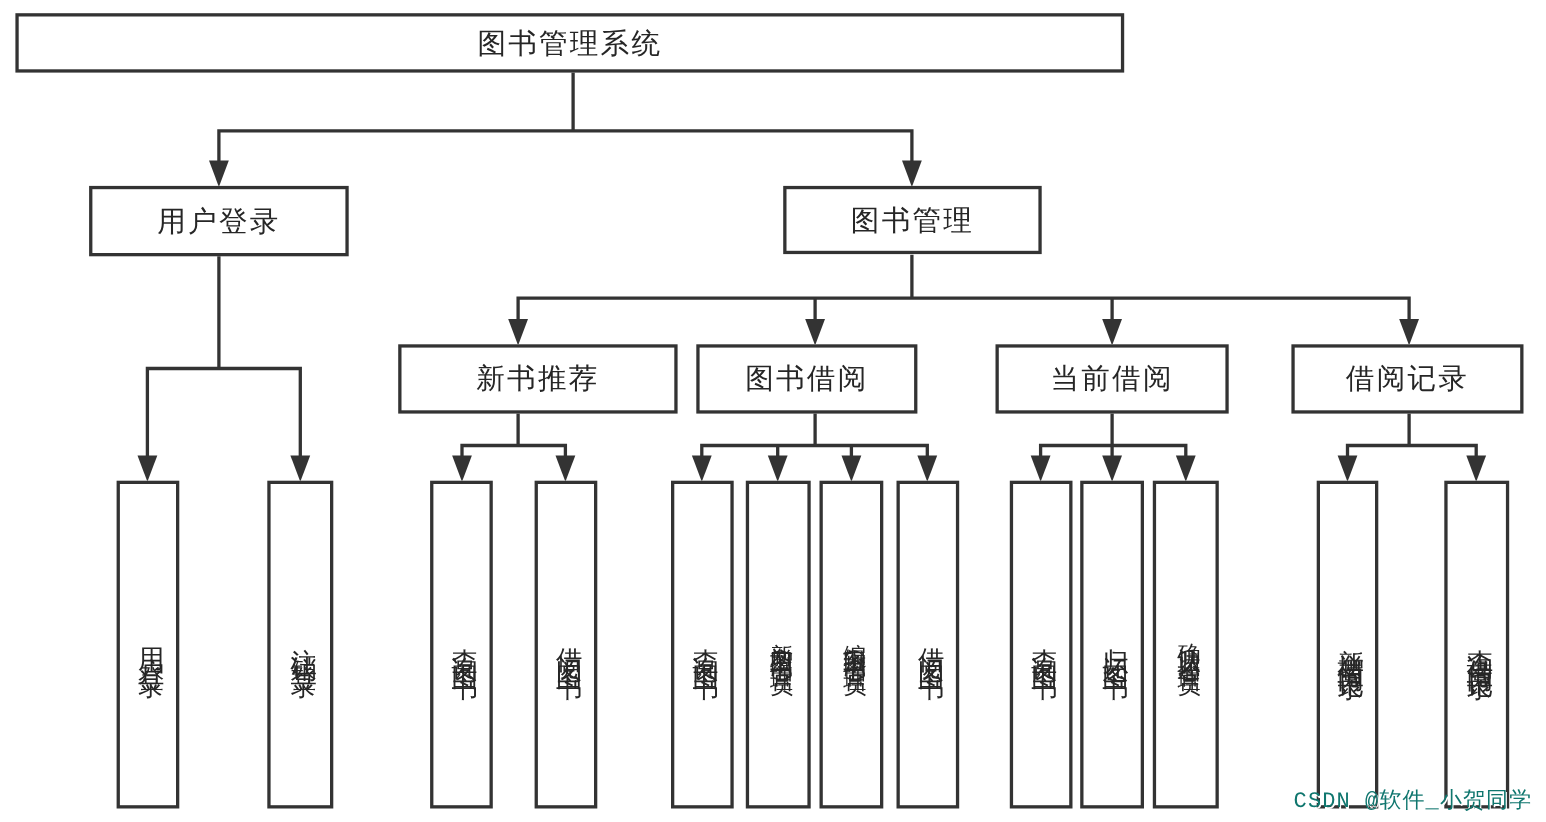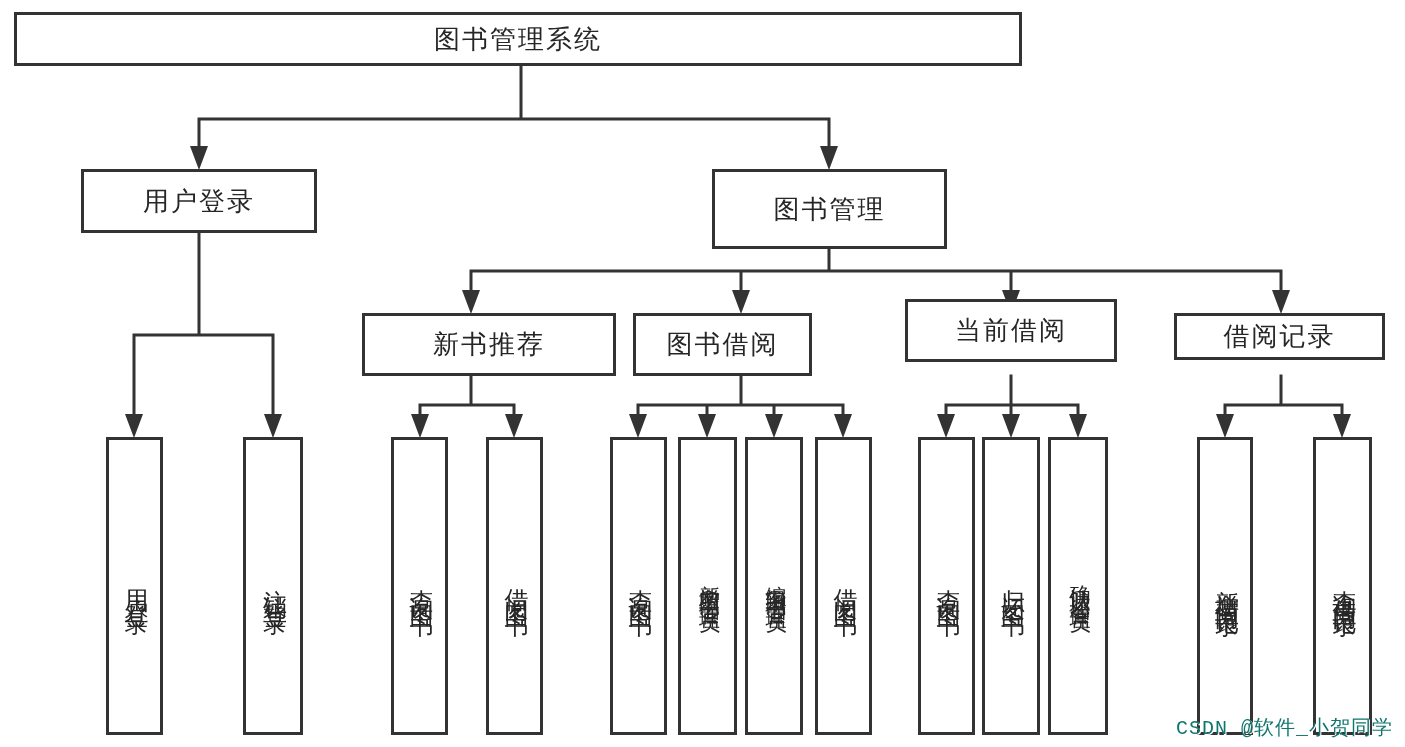--- a/index.html
+++ b/index.html
@@ -83,34 +83,34 @@
     </g>
   </svg>
 
   <div class="node" style="left:14px;top:12px;width:1008px;height:54px;">
     <span class="hlabel">图书管理系统</span>
   </div>
 
   <div class="node" style="left:81px;top:169px;width:236px;height:64px;">
     <span class="hlabel">用户登录</span>
   </div>
-  <div class="node" style="left:712px;top:169px;width:235px;height:80px;">
+  <div class="node" style="left:712px;top:169px;width:235px;height:62px;">
     <span class="hlabel">图书管理</span>
   </div>
 
   <div class="node" style="left:362px;top:313px;width:254px;height:63px;">
     <span class="hlabel">新书推荐</span>
   </div>
-  <div class="node" style="left:633px;top:313px;width:179px;height:63px;">
+  <div class="node" style="left:633px;top:313px;width:201px;height:63px;">
     <span class="hlabel">图书借阅</span>
   </div>
-  <div class="node" style="left:905px;top:299px;width:212px;height:63px;">
+  <div class="node" style="left:905px;top:313px;width:212px;height:63px;">
     <span class="hlabel">当前借阅</span>
   </div>
-  <div class="node" style="left:1174px;top:313px;width:211px;height:47px;">
+  <div class="node" style="left:1174px;top:313px;width:211px;height:63px;">
     <span class="hlabel">借阅记录</span>
   </div>
 
   <div class="node vnode v4" style="left:106px;top:437px;width:57px;height:298px;">
     <span>用户登录</span>
   </div>
   <div class="node vnode v4" style="left:243px;top:437px;width:60px;height:298px;">
     <span>注销登录</span>
   </div>
 

